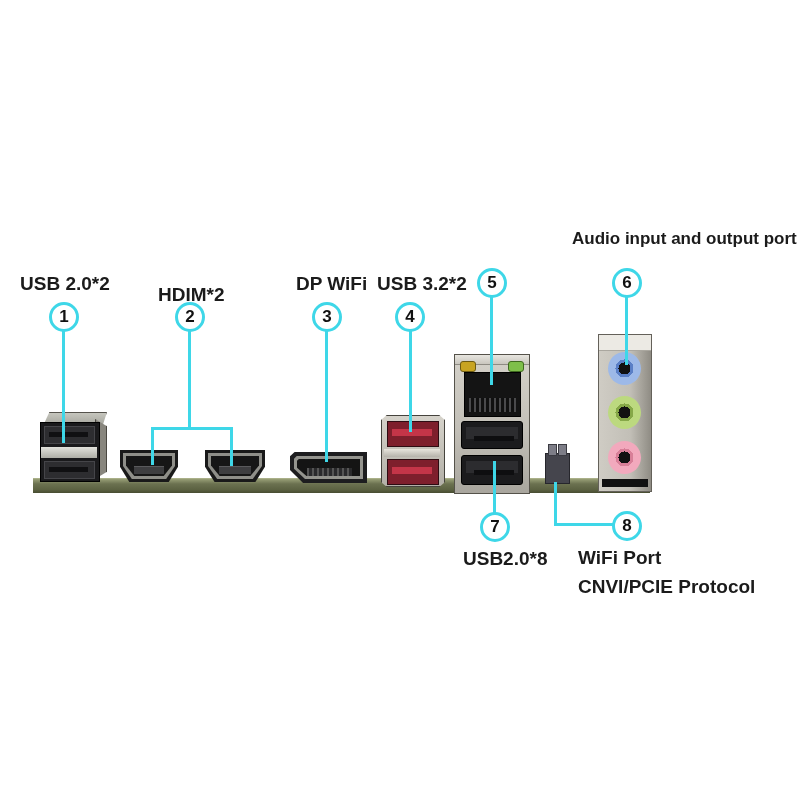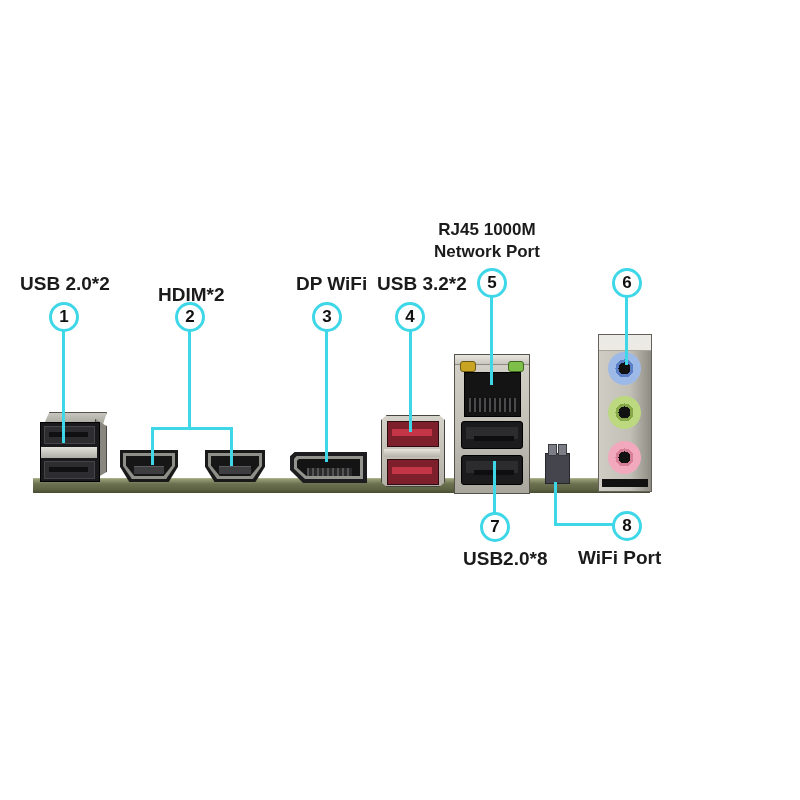--- a/index.html
+++ b/index.html
@@ -106,27 +106,25 @@
 </style>
 </head>
 <body>
 
 <div class="stage">
 
   <div class="lbl lbl-lg" style="left:20px;top:273px;">USB 2.0*2</div>
   <div class="lbl lbl-lg" style="left:158px;top:284px;">HDIM*2</div>
   <div class="lbl lbl-lg" style="left:296px;top:273px;">DP WiFi</div>
   <div class="lbl lbl-lg" style="left:377px;top:273px;">USB 3.2*2</div>
-  <div class="lbl lbl-md lbl-center" style="left:431px;top:219px;width:112px;line-height:22px;">
-    <div>RJ45 1000M</div>
-    <div>Network Port</div>
-  </div>
+  <div class="lbl lbl-md" style="left:572px;top:229px;">Audio input and output port</div>
 
   <div class="lbl lbl-lg" style="left:463px;top:548px;">USB2.0*8</div>
   <div class="lbl lbl-lg" style="left:578px;top:547px;">WiFi Port</div>
+  <div class="lbl lbl-lg" style="left:578px;top:576px;">CNVI/PCIE Protocol</div>
 
   <div class="callout" style="left:49px;top:302px;">1</div>
   <div class="callout" style="left:175px;top:302px;">2</div>
   <div class="callout" style="left:312px;top:302px;">3</div>
   <div class="callout" style="left:395px;top:302px;">4</div>
   <div class="callout" style="left:477px;top:268px;">5</div>
   <div class="callout" style="left:612px;top:268px;">6</div>
   <div class="callout" style="left:480px;top:512px;">7</div>
   <div class="callout" style="left:612px;top:511px;">8</div>
 

